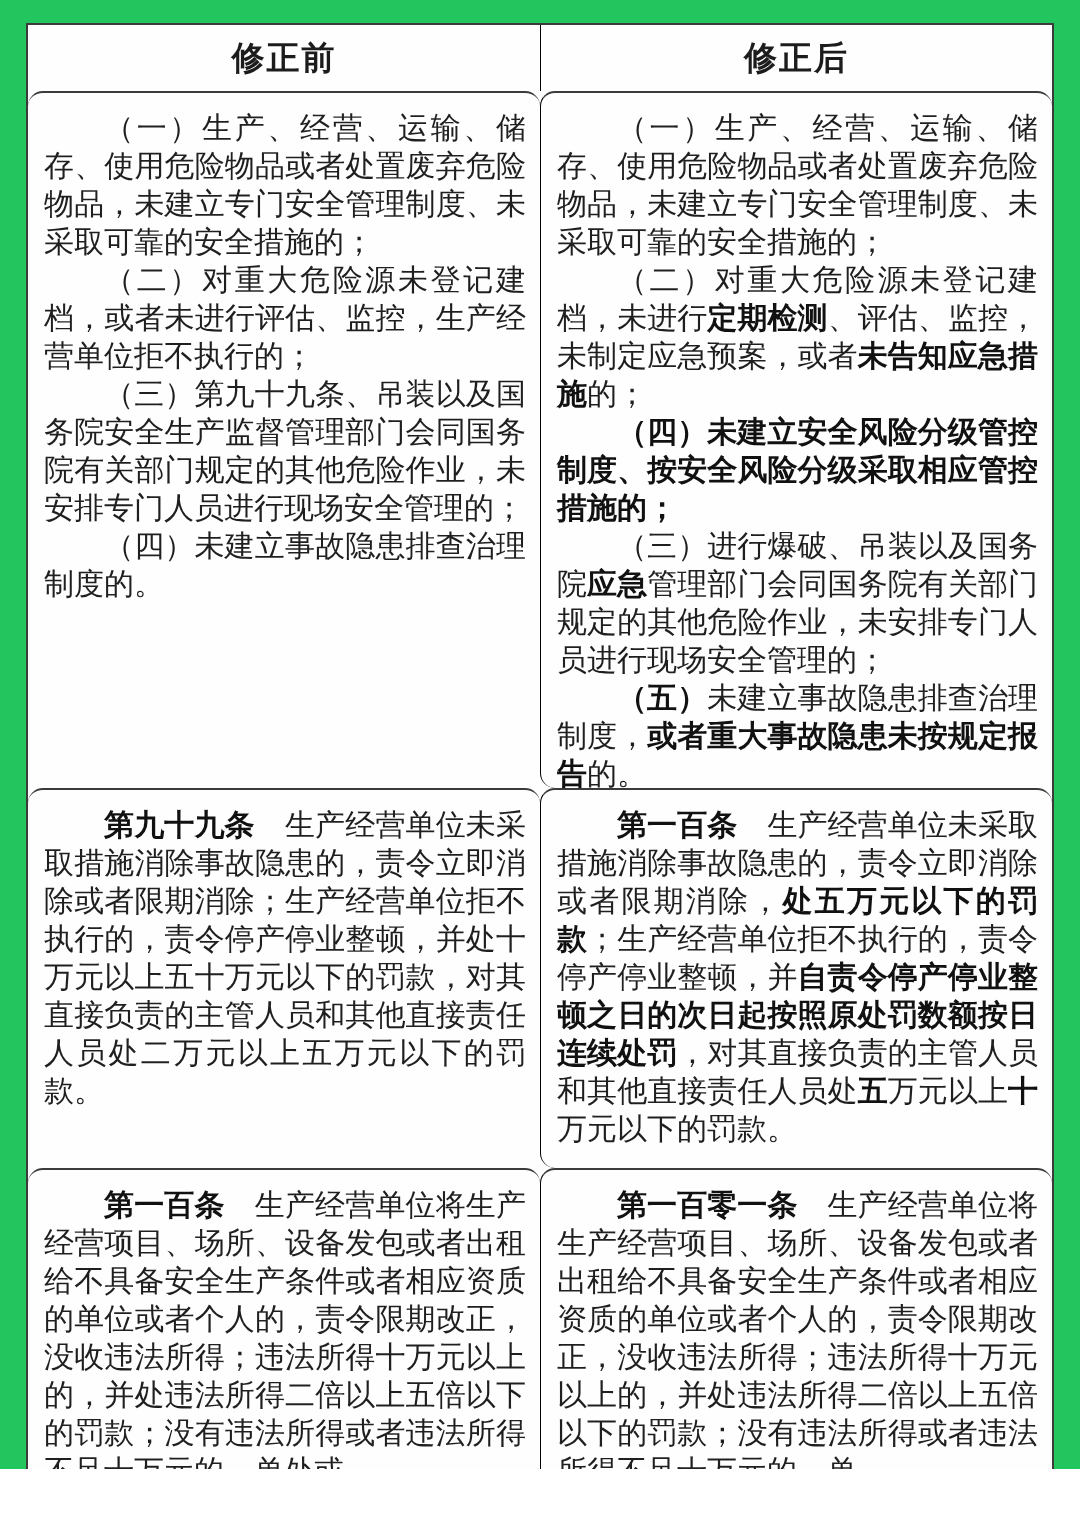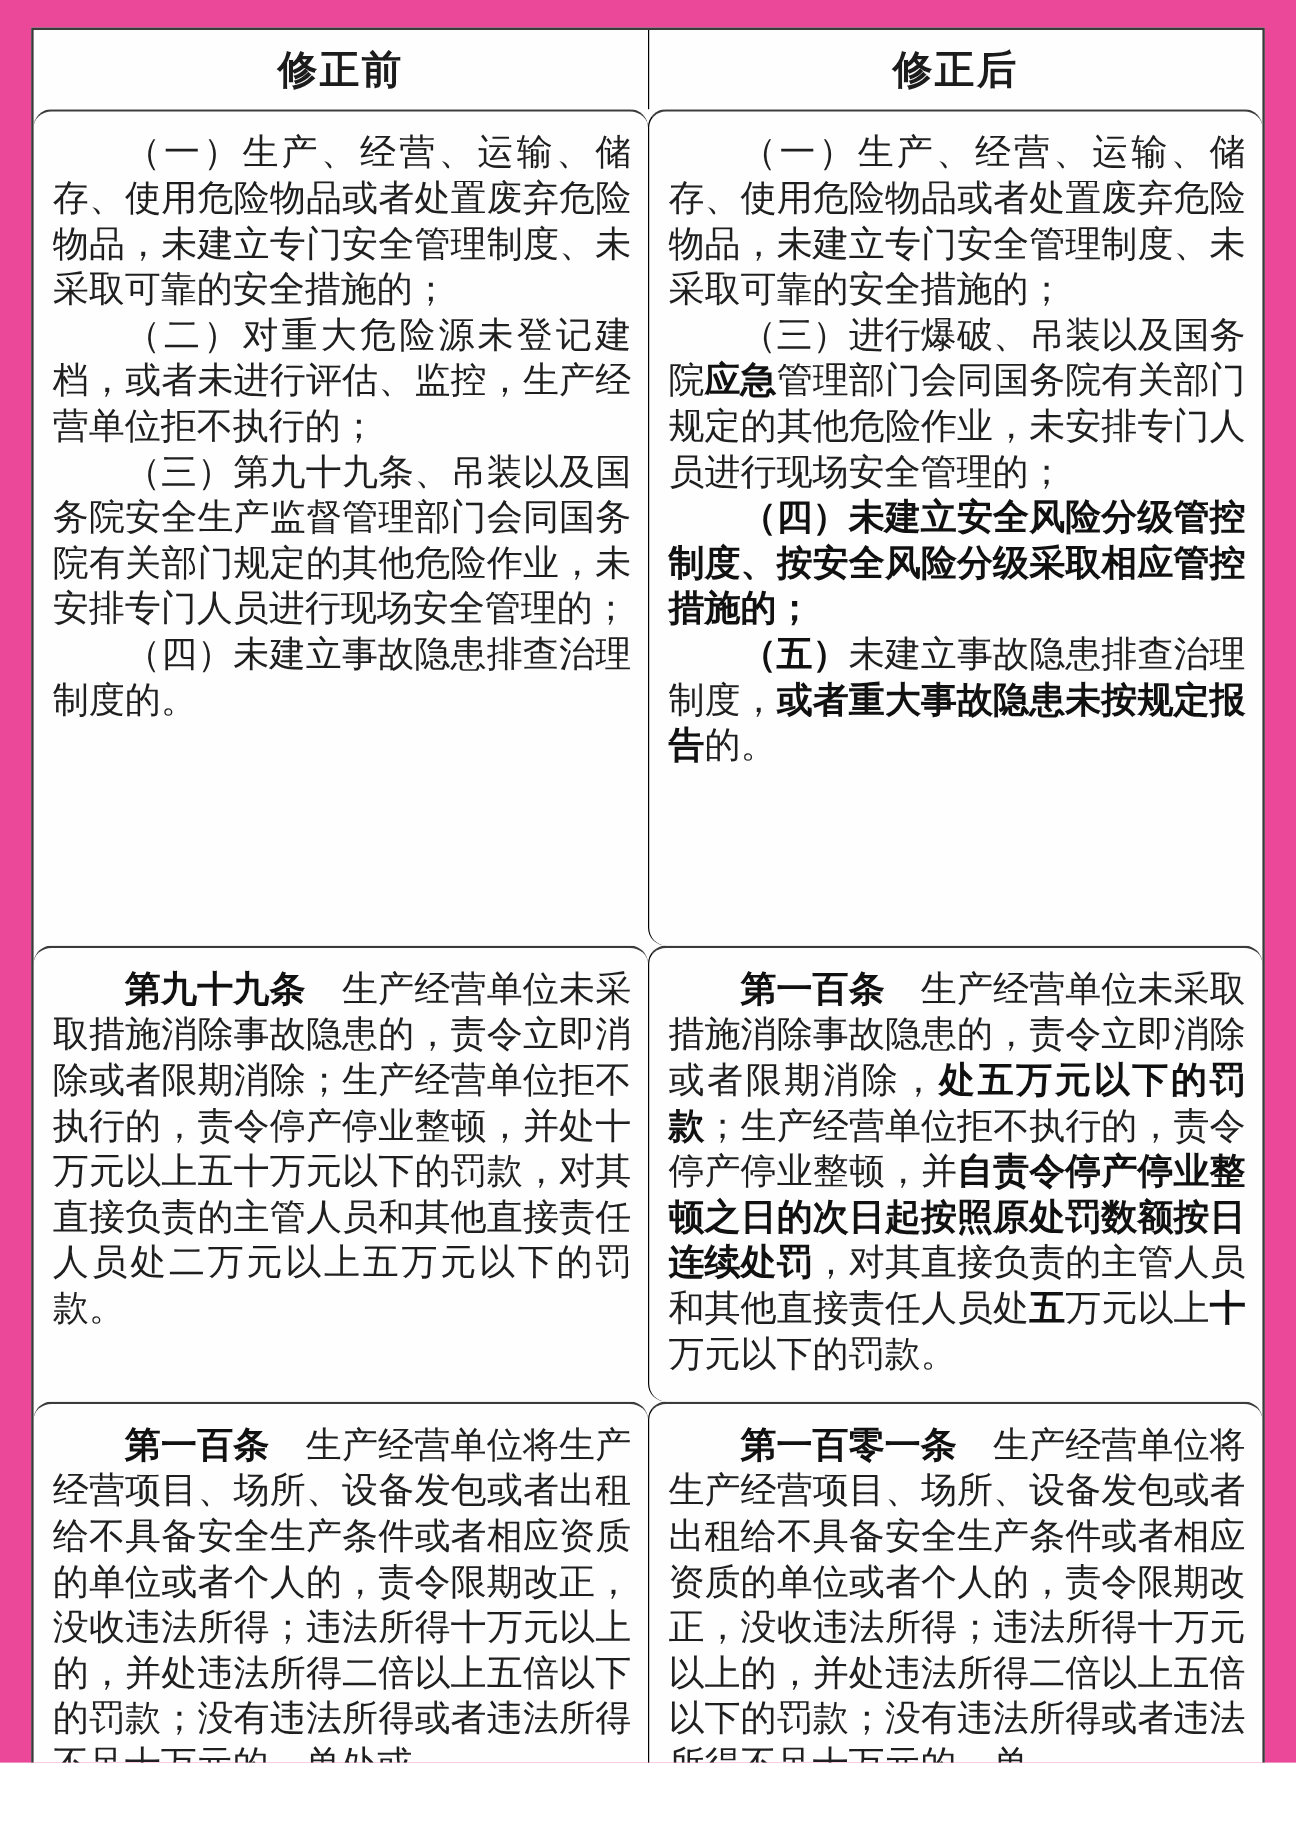--- a/index.html
+++ b/index.html
@@ -4,21 +4,21 @@
 <style>
   html, body {
     margin: 0;
     padding: 0;
     background: #ffffff;
   }
   .page {
     position: relative;
     width: 1080px;
     height: 1469px;
-    background: #ec4899;
+    background: #22c55e;
     overflow: hidden;
   }
   .cmp-table {
     position: absolute;
     left: 26px;
     top: 23px;
     width: 1028px;
     height: 1485px;
     box-sizing: border-box;
     border: 2px solid #3b3b3b;
@@ -81,22 +81,23 @@
     </div>
 
     <div class="cell rline">
         <p class="para"><span>（一）生产、经营、运输、储存、使用危险物品或者处置废弃危险物品，未建立专门安全管理制度、未采取可靠的安全措施的；</span></p>
         <p class="para"><span>（二）对重大危险源未登记建档，或者未进行评估、监控，生产经营单位拒不执行的；</span></p>
         <p class="para"><span>（三）第九十九条、吊装以及国务院安全生产监督管理部门会同国务院有关部门规定的其他危险作业，未安排专门人员进行现场安全管理的；</span></p>
         <p class="para"><span>（四）未建立事故隐患排查治理制度的。</span></p>
       </div>
     <div class="cell rline col-right">
         <p class="para"><span>（一）生产、经营、运输、储存、使用危险物品或者处置废弃危险物品，未建立专门安全管理制度、未采取可靠的安全措施的；</span></p>
+        <p class="para"><span>（二）对重大危险源未登记建档，未进行</span><span class="b">定期检测</span><span>、评估、监控，未制定应急预案，或者</span><span class="b">未告知应急措施</span><span>的；</span></p>
+        <p class="para"><span class="b">（四）未建立安全风险分级管控制度、按安全风险分级采取相应管控措施的；</span></p>
         <p class="para"><span>（三）进行爆破、吊装以及国务院</span><span class="b">应急</span><span>管理部门会同国务院有关部门规定的其他危险作业，未安排专门人员进行现场安全管理的；</span></p>
-        <p class="para"><span class="b">（四）未建立安全风险分级管控制度、按安全风险分级采取相应管控措施的；</span></p>
         <p class="para"><span class="b">（五）</span><span>未建立事故隐患排查治理制度，</span><span class="b">或者重大事故隐患未按规定报告</span><span>的。</span></p>
       </div>
 
     <div class="cell rline">
         <p class="para"><span class="b">第九十九条</span><span>　生产经营单位未采取措施消除事故隐患的，责令立即消除或者限期消除；生产经营单位拒不执行的，责令停产停业整顿，并处十万元以上五十万元以下的罚款，对其直接负责的主管人员和其他直接责任人员处二万元以上五万元以下的罚款。</span></p>
       </div>
     <div class="cell rline col-right">
         <p class="para"><span class="b">第一百条</span><span>　生产经营单位未采取措施消除事故隐患的，责令立即消除或者限期消除，</span><span class="b">处五万元以下的罚款</span><span>；生产经营单位拒不执行的，责令停产停业整顿，并</span><span class="b">自责令停产停业整顿之日的次日起按照原处罚数额按日连续处罚</span><span>，对其直接负责的主管人员和其他直接责任人员处</span><span class="b">五</span><span>万元以上</span><span class="b">十</span><span>万元以下的罚款。</span></p>
       </div>
 

